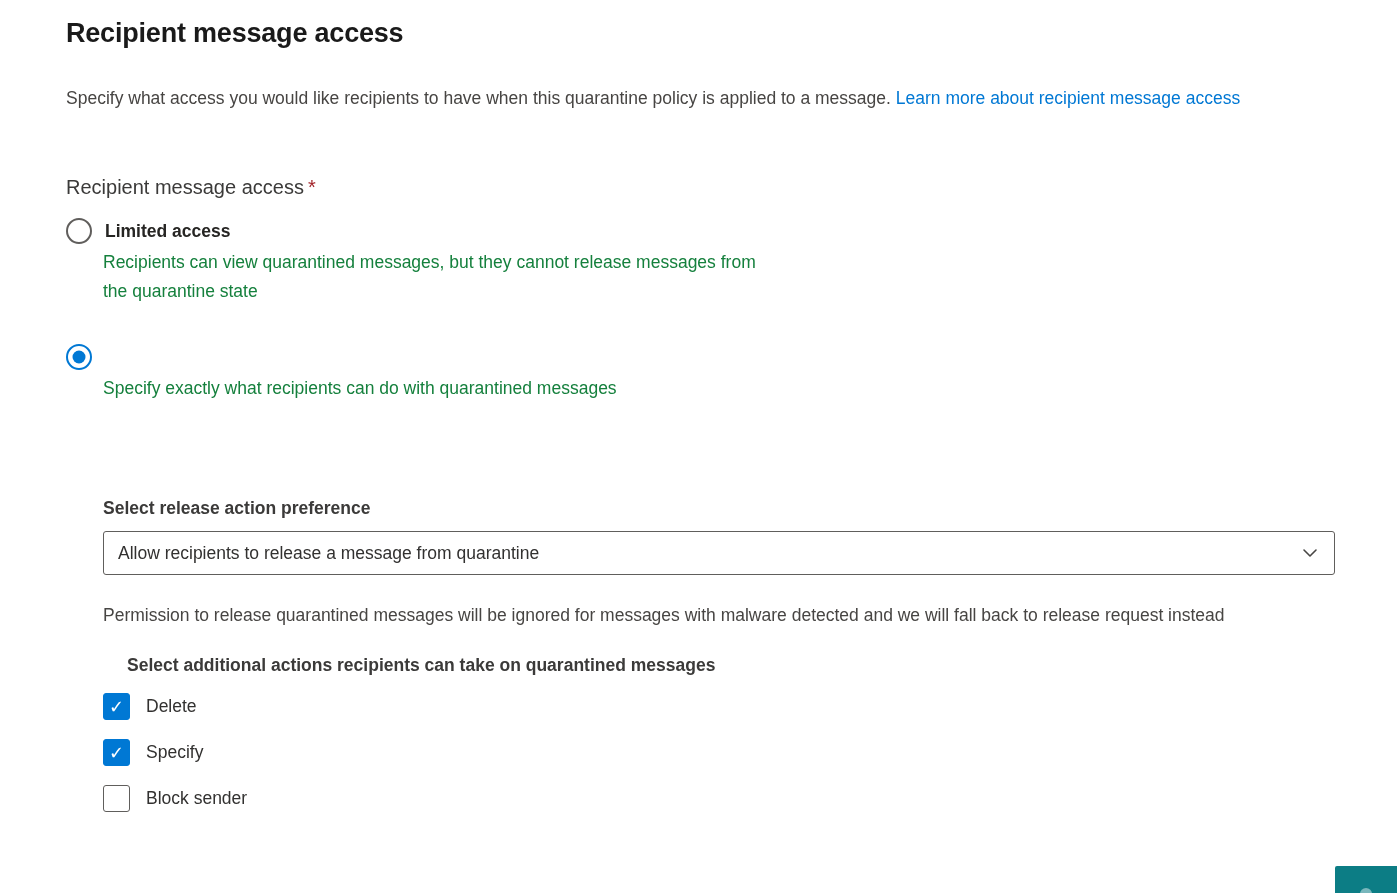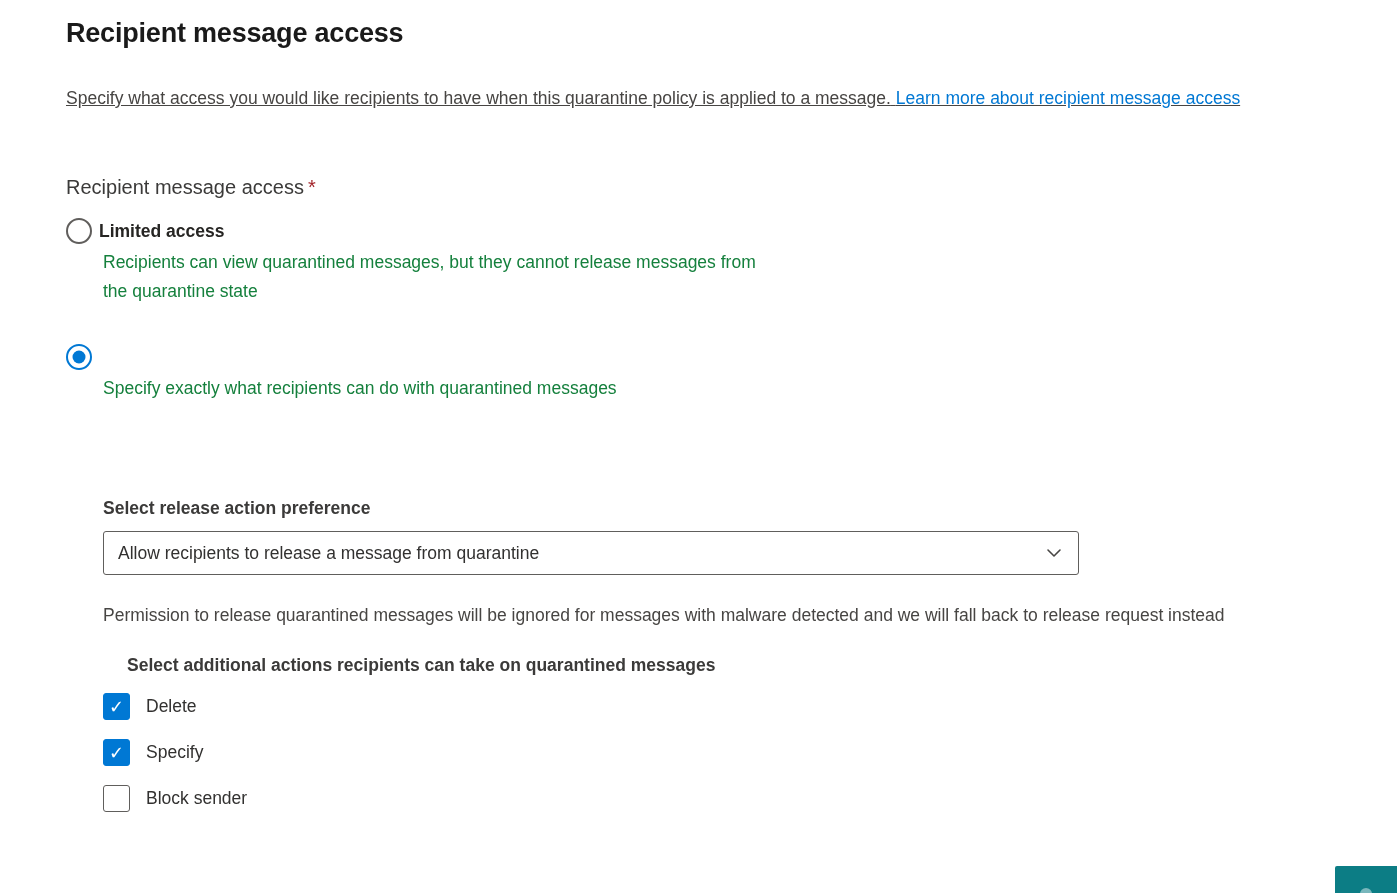--- a/index.html
+++ b/index.html
@@ -20,39 +20,38 @@
     line-height: 34px;
     letter-spacing: -0.2px;
   }
 
   .page-desc {
     margin-top: 34px;
     font-size: 17.5px;
     line-height: 28px;
     color: #474543;
     max-width: 1270px;
-    text-decoration: underline;
   }
   .link {
     color: #0078d4;
     text-decoration: none;
     cursor: pointer;
   }
 
   .group-label {
     margin-top: 64px;
     font-size: 20px;
     color: #3b3a39;
     line-height: 22px;
   }
   .required { color: #a4262c; margin-left: 4px; }
 
   .radio-option { margin-top: 20px; }
   .radio-option.second { margin-top: 38px; }
-  .radio-row { display: flex; align-items: center; gap: 7px; cursor: pointer; }
+  .radio-row { display: flex; align-items: center; gap: 13px; cursor: pointer; }
   .radio-circle {
     width: 26px; height: 26px; flex: 0 0 26px;
     border-radius: 50%;
     border: 2px solid #605e5c;
     background: #fff;
     position: relative;
   }
   .radio-circle.selected { border-color: #0078d4; }
   .radio-circle.selected::after {
     content: "";
@@ -82,21 +81,21 @@
     margin-top: 94px;
     font-size: 17.5px;
     font-weight: 700;
     color: #3b3a39;
     line-height: 22px;
   }
   .field-label.normal-gap { margin-top: 24px; margin-left: 24px; }
 
   .dropdown {
     margin-top: 12px;
-    width: 976px; height: 44px;
+    width: 1232px; height: 44px;
     border: 1px solid #605e5c;
     border-radius: 3px;
     background: #fff;
     display: flex;
     align-items: center;
     padding: 0 14px;
     cursor: pointer;
   }
   .dropdown-value {
     flex: 1;

